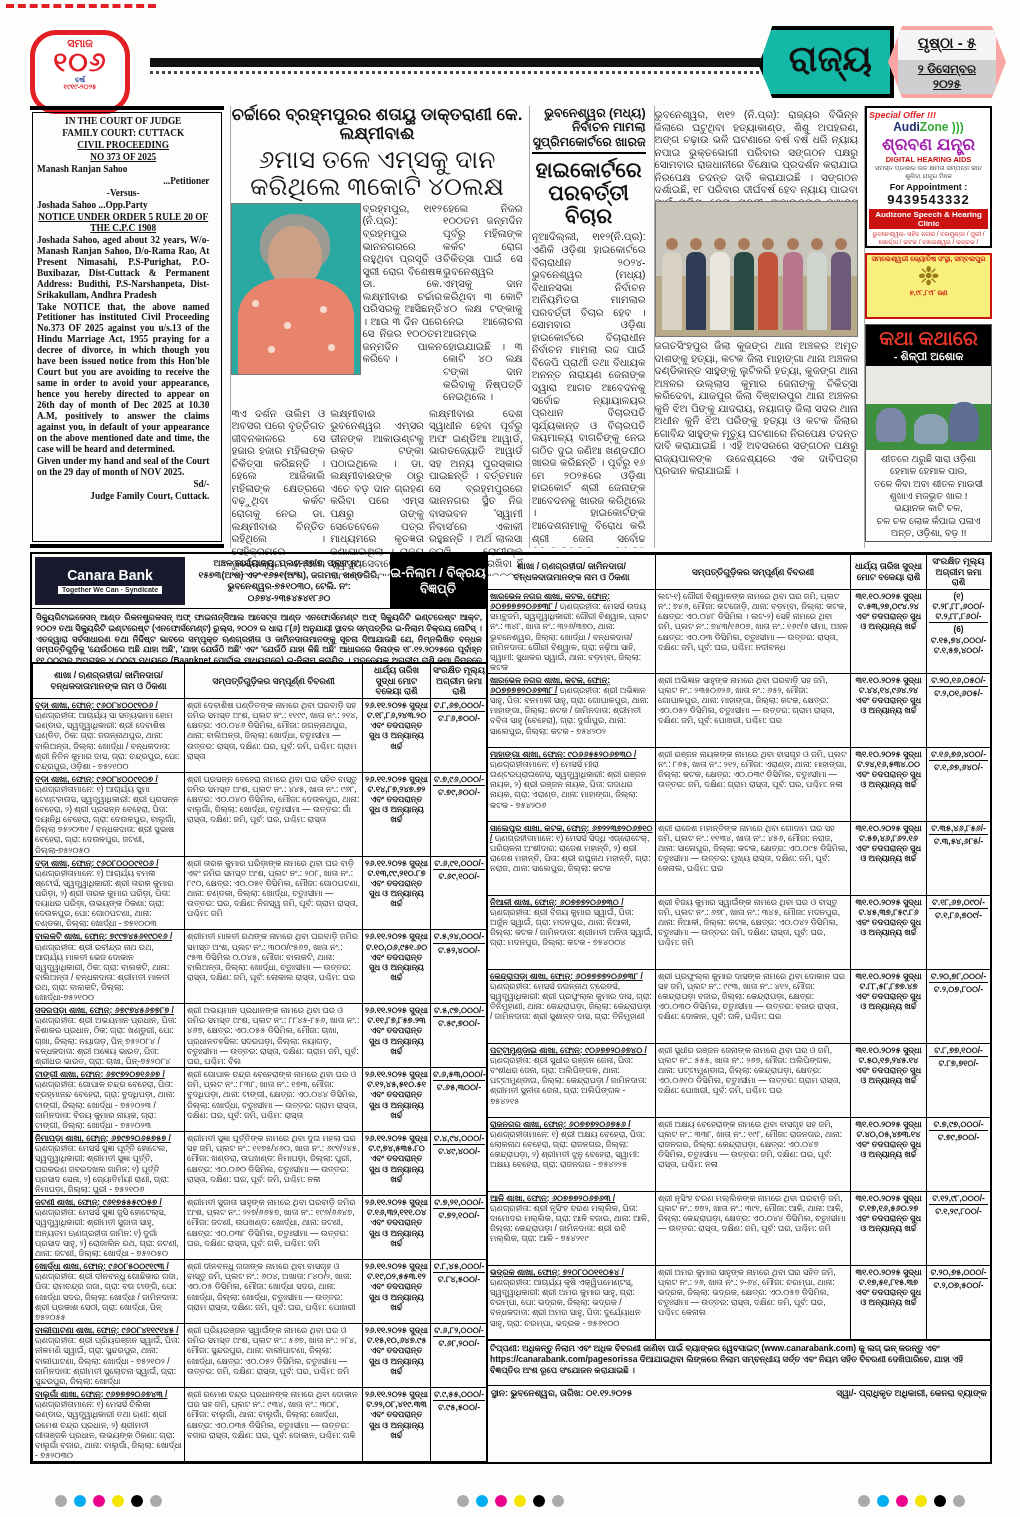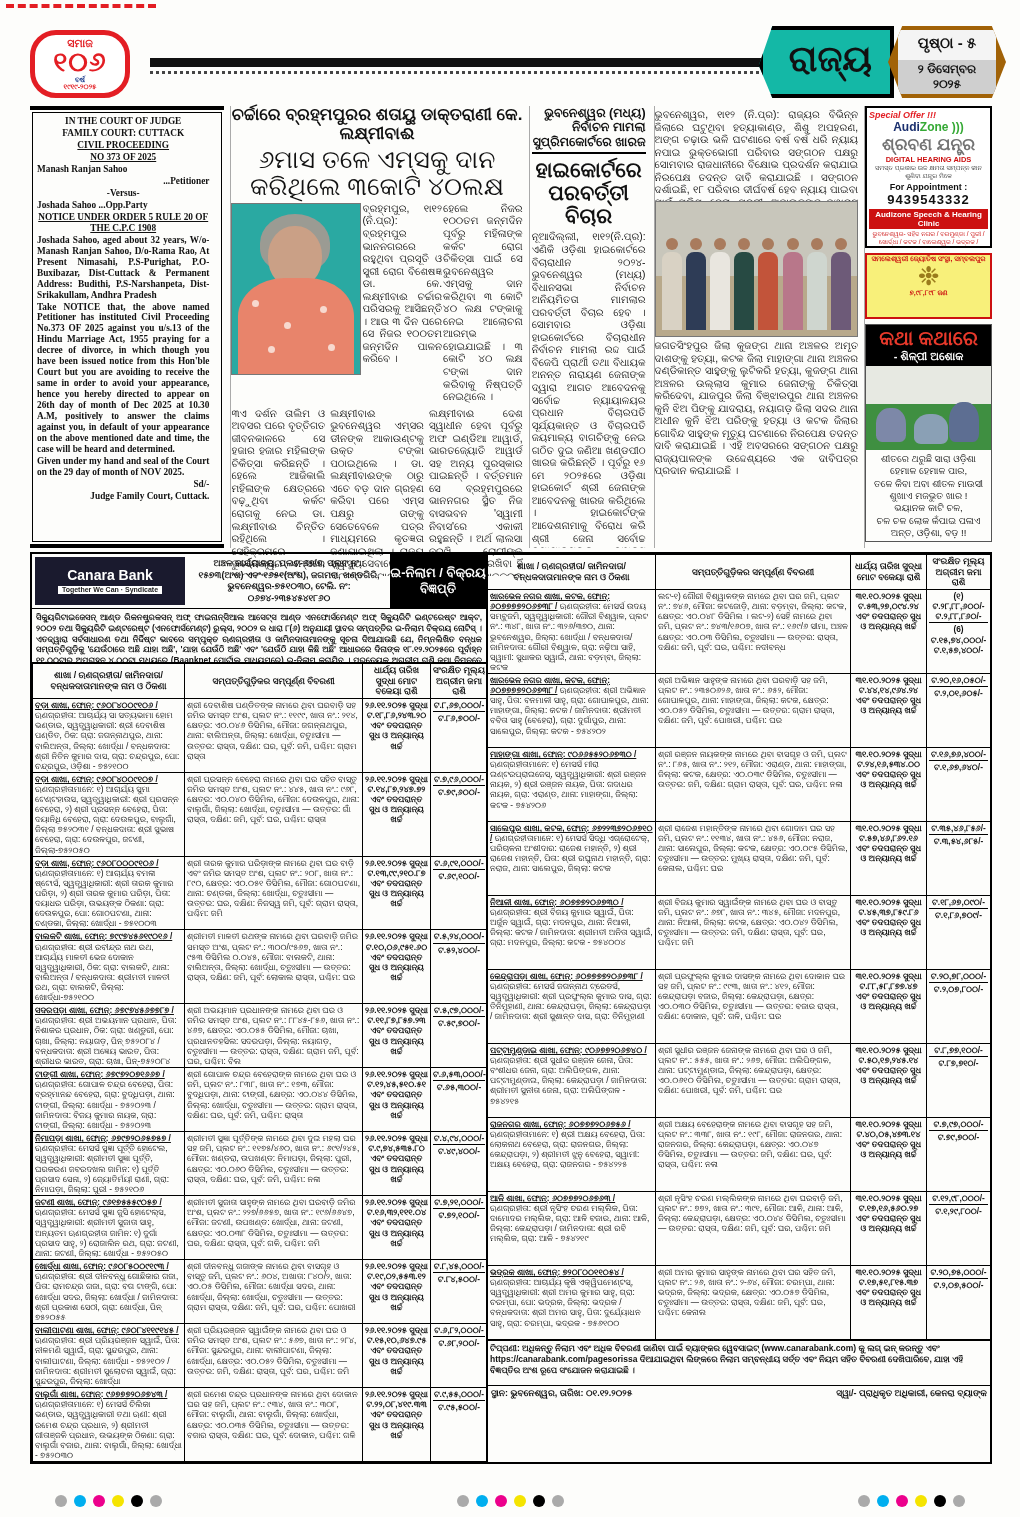--- a/index.html
+++ b/index.html
@@ -2,33 +2,33 @@
 <html><head>
 <meta charset="utf-8">
 <style>
   html,body{margin:0;padding:0;background:#888;}
   .page{position:relative;width:1020px;height:1517px;background:#fdfdfb;margin:0 auto;
         font-family:"Liberation Sans",sans-serif;color:#111;overflow:hidden;}
   .top-dashes{position:absolute;left:6px;top:4px;width:150px;border-top:4px dashed #e31e24;}
 
   
   .masthead{position:absolute;left:0;top:26px;width:100%;height:78px;}
-  .np-logo{position:absolute;left:30px;top:4px;width:100px;height:68px;border:5px solid #e31e24;
+  .np-logo{position:absolute;left:30px;top:4px;width:100px;height:84px;border:5px solid #e31e24;
            border-radius:26px;background:#fff;text-align:center;line-height:1;padding-top:3px;box-sizing:border-box;}
   .np-logo .nm{font-size:11px;color:#e31e24;font-weight:bold;}
   .np-logo .num{font-size:27px;color:#e31e24;font-weight:bold;letter-spacing:1px;}
   .np-logo .yr{font-size:7px;color:#1a3a8c;font-weight:bold;}
   .np-logo .rng{font-size:7px;color:#e31e24;font-weight:bold;}
   .mast-bar{position:absolute;left:150px;top:32px;right:255px;height:9px;background:#111;}
   .mast-dots{position:absolute;left:150px;top:45px;right:255px;height:0;border-top:3px dotted #444;}
   .banner{position:absolute;right:14px;top:0;display:flex;align-items:stretch;height:72px;}
   .banner-rajya{background:#14b8a6;border:4px solid #000;font-size:36px;font-weight:bold;
                 padding:8px 18px 0 26px;clip-path:polygon(0 55%,10% 0,100% 0,100% 100%,10% 100%);}
-  .banner-date{width:118px;margin-left:-6px;background:#a16207;display:flex;flex-direction:column;
-               clip-path:polygon(12% 0,88% 0,100% 50%,88% 100%,12% 100%,0 50%);}
+  .banner-date{width:118px;margin-left:-6px;background:#fca5a5;display:flex;flex-direction:column;
+               clip-path:polygon(12% 0,88% 0,100% 50%,88% 100%,12% 100%,0 50%);text-decoration:underline;}
   .banner-date .pg{flex:1;background:#f4f4f4;margin:4px 10px 0 10px;text-align:center;
                    font-weight:bold;font-size:15px;padding-top:4px;}
   .banner-date .dt{flex:1.2;background:#cfcfcf;margin:0 10px 4px 10px;text-align:center;
                    font-weight:bold;font-size:12px;line-height:1.2;padding-top:2px;}
 
   
   .band{position:absolute;left:30px;top:106px;width:962px;height:442px;display:flex;gap:6px;}
   .col-rule{border-left:1px solid #aaa;}
 
   
@@ -72,21 +72,21 @@
   .photo-group .f5{background:#c2543a;}.photo-group .f6{background:#b8778a;}
   .photo-group .f7{background:#cfd6cf;}.photo-group .f8{background:#6d5a78;}
   .a3caption{flex:1;font-size:10.3px;line-height:1.22;text-align:justify;margin-top:3px;overflow:hidden;}
 
   
   .adcol{width:136px;display:flex;flex-direction:column;gap:5px;}
   .ad-hearing{border:2px solid #000;background:#fff;text-align:center;height:142px;overflow:hidden;padding:2px;box-sizing:border-box;}
   .ad-so{color:#e31e24;font-style:italic;font-weight:bold;font-size:9px;text-align:left;}
   .audizone{font-weight:bold;font-size:12px;}
   .audizone .a{color:#1a2f6e;}.audizone .z{color:#35a935;}
-  .ad-sy{color:#737373;font-weight:bold;font-size:17px;margin-top:1px;}
+  .ad-sy{color:#a21caf;font-weight:bold;font-size:17px;margin-top:1px;}
   .ad-dha{color:#cc1111;font-weight:bold;font-size:7.5px;}
   .ad-line{font-size:6.5px;color:#333;}
   .ad-appt{font-weight:bold;font-size:9px;margin-top:2px;}
   .ad-phone{font-weight:bold;font-size:13px;letter-spacing:1px;}
   .ad-clinic{background:#cc1111;color:#fff;font-weight:bold;font-size:8px;margin-top:2px;padding:1px;}
   .ad-addr{color:#cc1111;font-size:6.3px;line-height:1.25;margin-top:1px;}
   .ad-yellow{border:2px solid #cc1111;background:#f8f07a;height:62px;text-align:center;overflow:hidden;}
   .ad-yellow .t{color:#cc1111;font-weight:bold;font-size:7px;}
   .wheel{font-size:26px;color:#9a7b1c;line-height:1;}
   .ad-cartoon{border:1px solid #555;height:216px;overflow:hidden;display:flex;flex-direction:column;}

